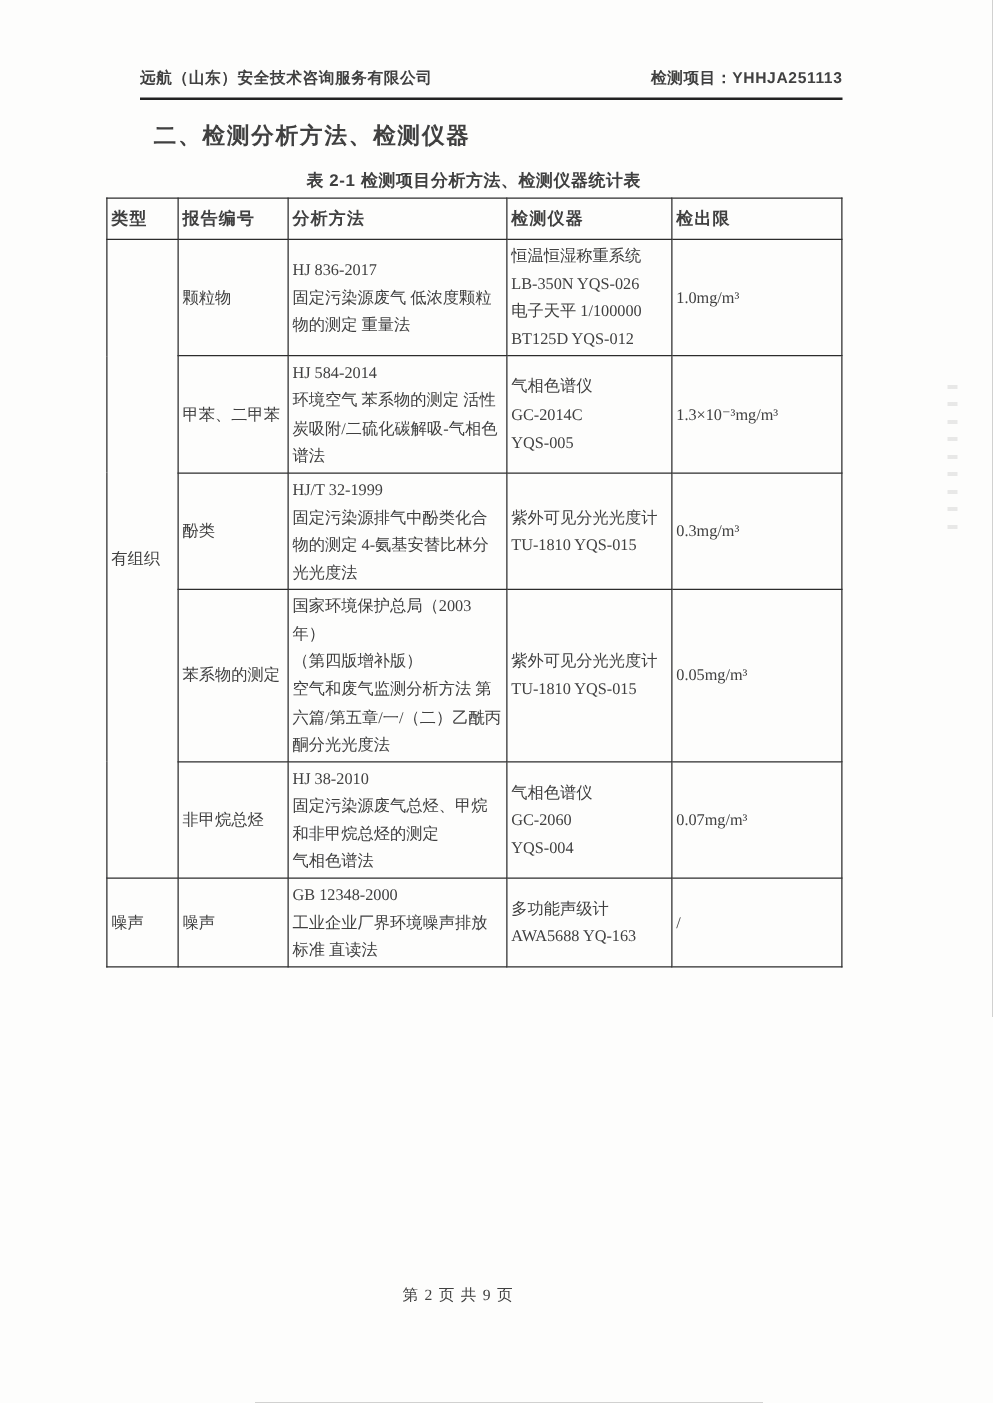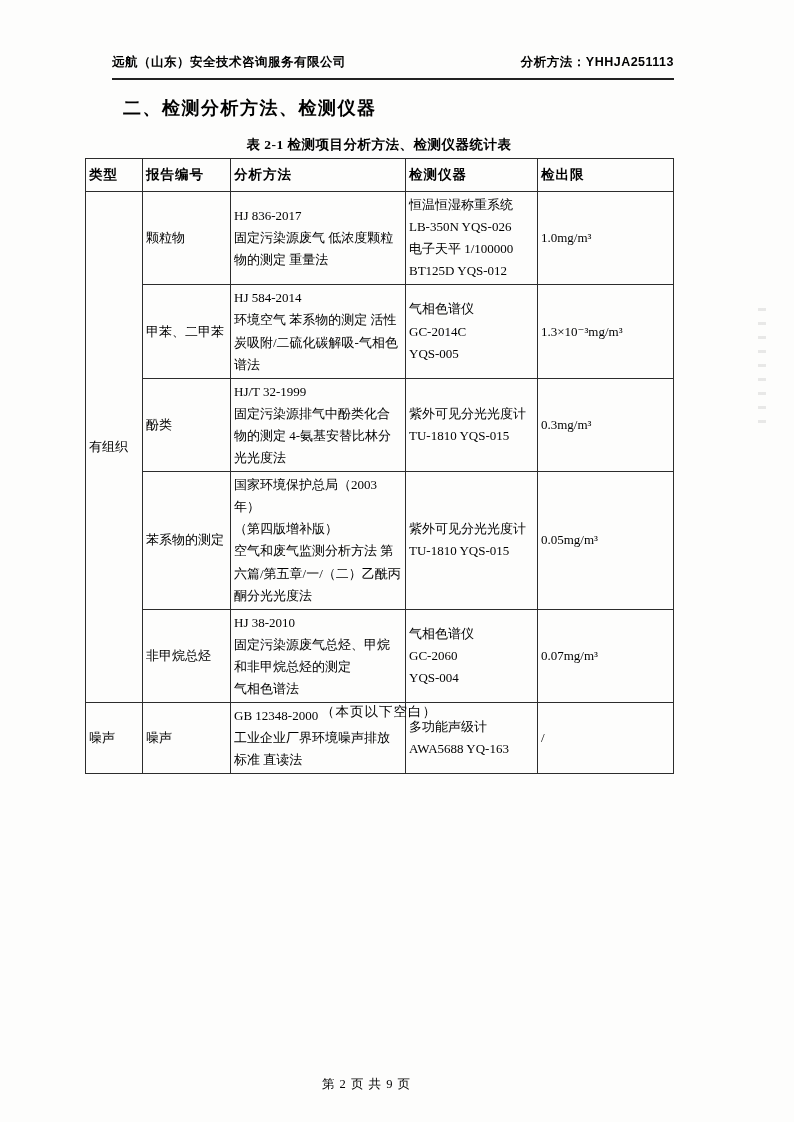--- a/index.html
+++ b/index.html
@@ -3,21 +3,21 @@
 <meta charset="utf-8">
 <style>
   html,body{margin:0;padding:0;}
   body{background:#888;}
   .page{
     position:relative;
     width:794px;height:1122px;
     margin:0 auto;
     background:#fdfdfc;
     font-family:"Liberation Serif","DejaVu Serif",serif;
-    color:#000000;
+    color:#404040;
     overflow:hidden;
   }
   
   .doc-header{
     position:absolute;left:112px;top:54px;width:562px;
     display:flex;justify-content:space-between;align-items:flex-end;
     font-family:"Liberation Sans","DejaVu Sans",sans-serif;
     font-weight:700;font-size:12.5px;letter-spacing:.5px;
     border-bottom:2px solid #222;
     padding-bottom:7px;
@@ -25,21 +25,21 @@
   
   .section-title{
     position:absolute;left:123px;top:96px;
     font-family:Liberation Mono, monospace;
     font-weight:700;font-size:18px;letter-spacing:1.5px;
   }
   
   .table-caption{
     position:absolute;left:85px;top:136px;width:588px;
     text-align:center;
-    font-family:Liberation Serif, serif;
+    font-family:Liberation Sans, sans-serif;
     font-weight:700;font-size:13.5px;letter-spacing:.5px;
   }
   
   table.methods{
     position:absolute;left:85px;top:158px;
     width:588px;
     border-collapse:collapse;table-layout:fixed;
   }
   table.methods col.c-type{width:57px;}
   table.methods col.c-item{width:88px;}
@@ -61,40 +61,40 @@
   tr.r1{height:88px;} tr.r2{height:85px;} tr.r3{height:90px;}
   tr.r4{height:100px;} tr.r5{height:87px;} tr.r6{height:62px;}
   .pre{white-space:pre-line;}
   
   .blank-note{
     position:absolute;left:85px;top:703px;width:588px;
     text-align:center;font-size:13.5px;letter-spacing:1px;
   }
   .page-footer{
     position:absolute;left:0;top:1028px;width:733px;
-    text-align:center;font-size:12.5px;letter-spacing:1px;margin-top:48px;
+    text-align:center;font-size:12.5px;letter-spacing:1px;
   }
   
   .scan-artifact{
     position:absolute;left:758px;top:308px;width:8px;height:125px;
     background:repeating-linear-gradient(
       to bottom,
       rgba(120,120,120,.35) 0 3px,
       rgba(255,255,255,0) 3px 14px);
     opacity:.45;
   }
 </style>
 </head>
 <body>
 
 <div class="page">
 
   <div class="doc-header">
     <span>远航（山东）安全技术咨询服务有限公司</span>
-    <span>分析方法：YHHJA251113</span>
+    <span>检测项目：YHHJA251113</span>
   </div>
 
   <div class="section-title">二、检测分析方法、检测仪器</div>
 
   <div class="table-caption">表 2-1 检测项目分析方法、检测仪器统计表</div>
 
   <table class="methods">
     <colgroup>
       <col class="c-type">
         <col class="c-item">
@@ -164,19 +164,18 @@
         <td>噪声</td>
         <td class="pre">GB 12348-2000
 工业企业厂界环境噪声排放标准 直读法</td>
         <td class="pre">多功能声级计
 AWA5688 YQ-163</td>
         <td>/</td>
       </tr>
     </tbody>
   </table>
 
-  <div class="blank-note">（本页以下空白）</div>
 
   <div class="scan-artifact"></div>
 
   <div class="page-footer">第 2 页 共 9 页</div>
 
 </div>
 
 </body></html>

